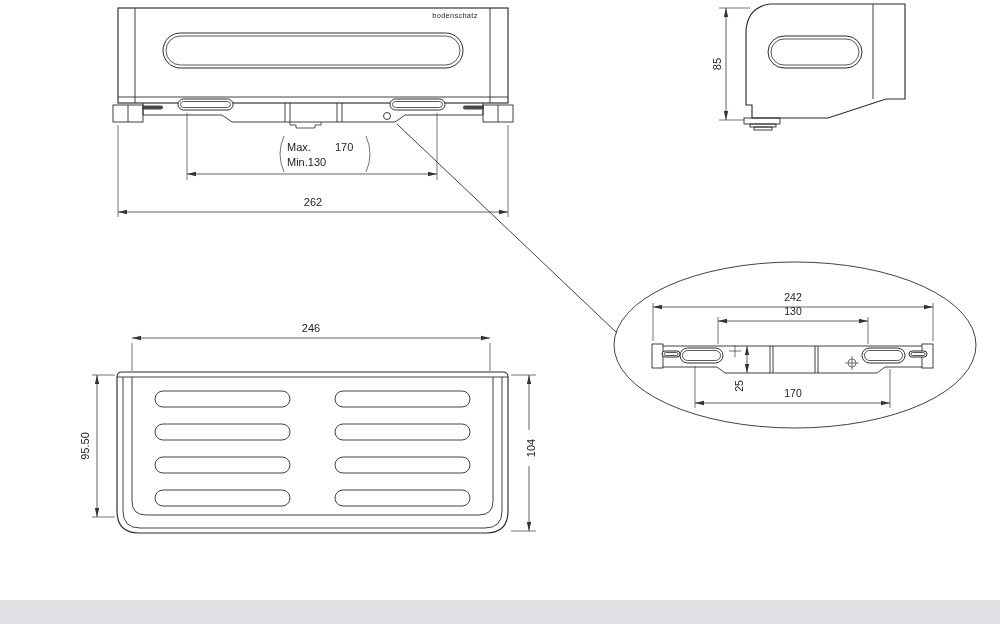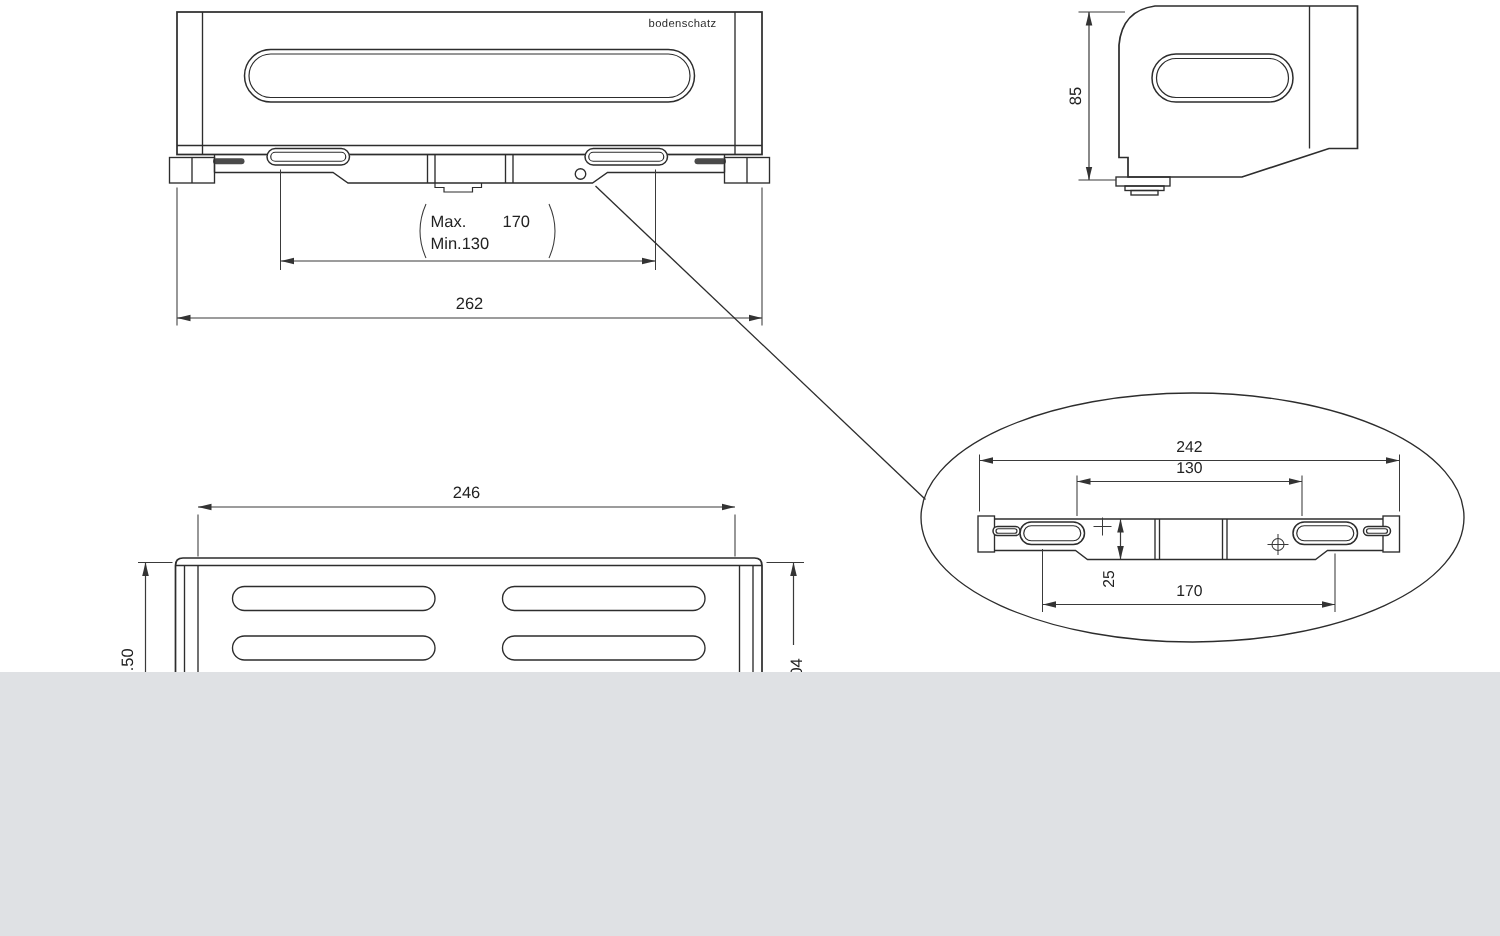--- a/index.html
+++ b/index.html
@@ -5,21 +5,21 @@
   :root{
     --line:#2d2d2d;
     --thin:#3a3a3a;
     --bar:#46494e;
     --bg:#ffffff;
     --txt:#222222;
   }
   html,body{margin:0;padding:0;background:#dfe1e4;}
   .canvas{
     position:relative;
-    width:1000px;height:448px;
+    width:1000px;height:600px;
     background:var(--bg);
     overflow:hidden;
     font-family:"Liberation Sans", sans-serif;
   }
   svg{position:absolute;left:0;top:0;}
   svg text{
     font-family:"Liberation Sans", sans-serif;
     font-size:11px;
     fill:var(--txt);
     stroke:none;

